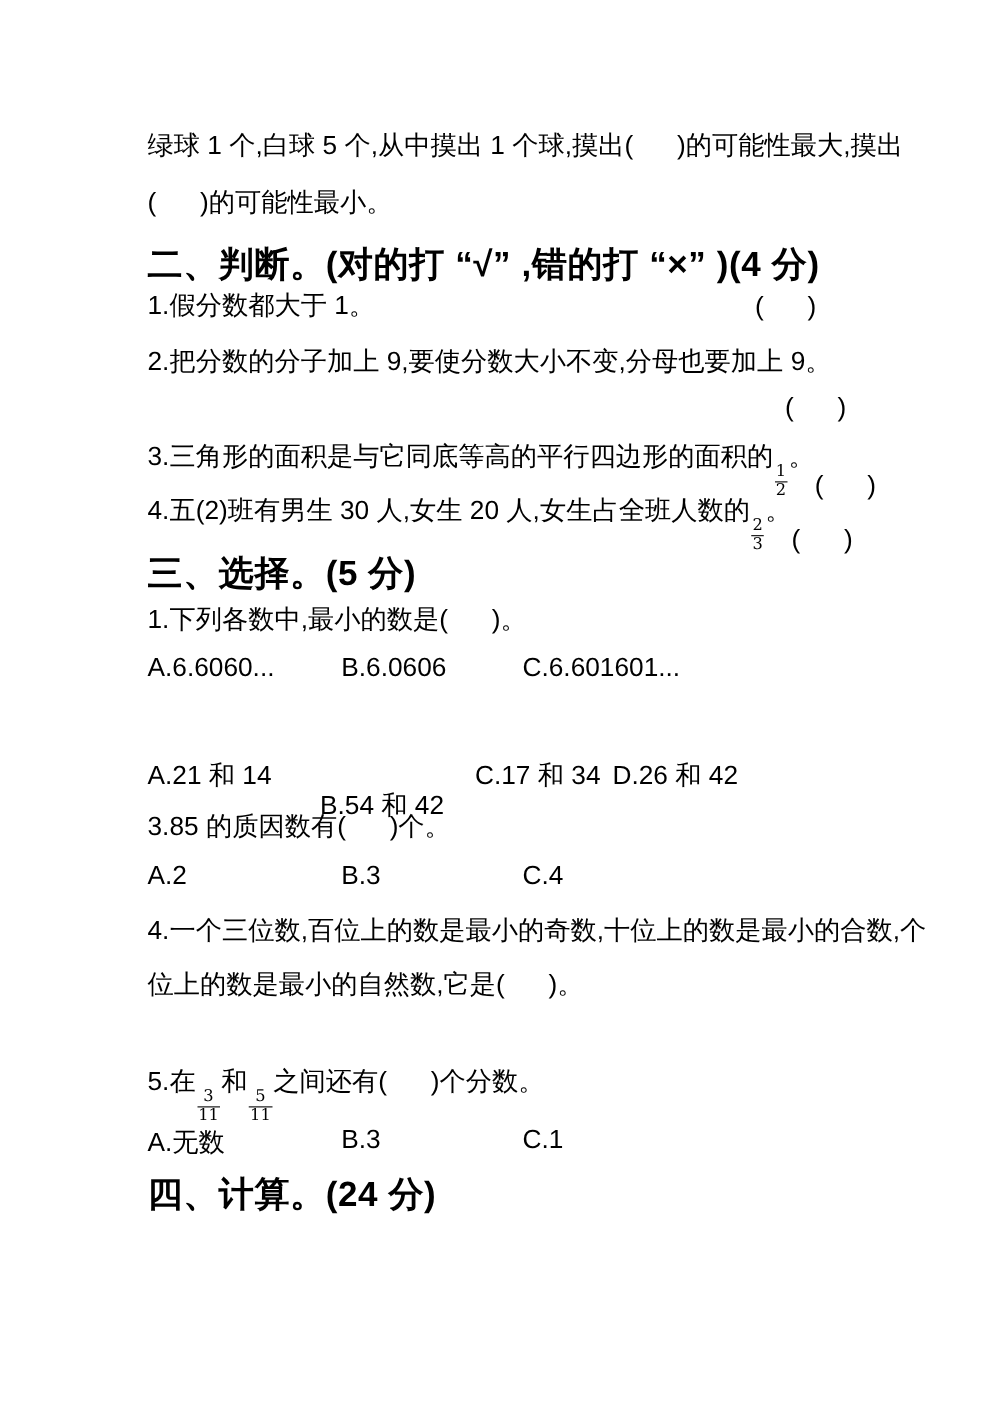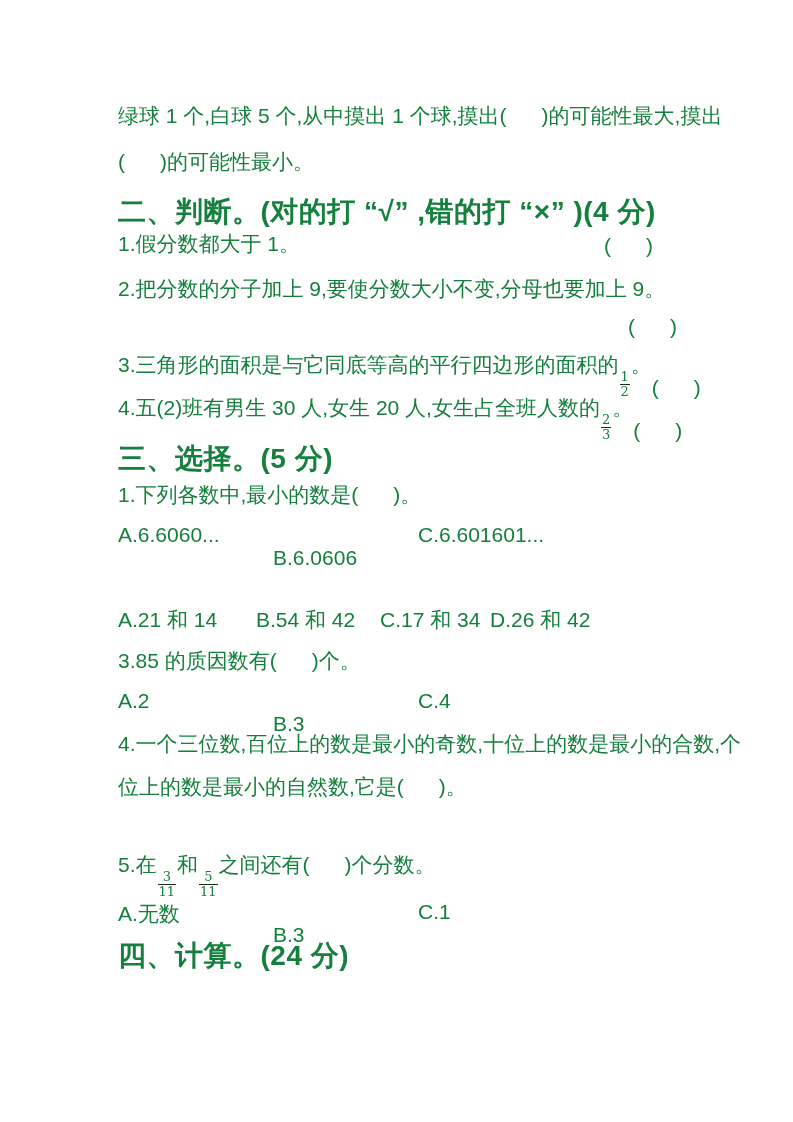--- a/index.html
+++ b/index.html
@@ -2,21 +2,21 @@
 <html><head>
 <meta charset="utf-8">
 <style>
   html, body { margin: 0; padding: 0; background: #ffffff; }
   .page {
     position: relative;
     width: 793px;
     height: 1122px;
     background: #ffffff;
     font-family: "Liberation Sans", "DejaVu Sans", sans-serif;
-    color: #15803d;
+    color: #000000;
     font-size: 21px;
     overflow: hidden;
   }
   .line {
     position: absolute;
     left: 118px;
     white-space: pre;
   }
   .flexline {
     right: 116px;
@@ -36,25 +36,25 @@
     letter-spacing: 0.5px;
   }
   .bracket {
     white-space: pre;
     padding-right: 24px;
   }
   .optrow { height: 30px; right: 116px; }
   .opt { position: absolute; top: 0; white-space: pre; }
   
   .c3 .opt:nth-child(1) { left: 0; }
-  .c3 .opt:nth-child(2) { left: 155px; margin-top: 23px; }
+  .c3 .opt:nth-child(2) { left: 155px; }
   .c3 .opt:nth-child(3) { left: 300px; }
   
   .c4 .opt:nth-child(1) { left: 0; }
-  .c4 .opt:nth-child(2) { left: 138px; }
+  .c4 .opt:nth-child(2) { left: 138px; margin-top: 24px; }
   .c4 .opt:nth-child(3) { left: 262px; }
   .c4 .opt:nth-child(4) { left: 372px; }
   .frac {
     display: inline-flex;
     flex-direction: column;
     align-items: center;
     font-family: "DejaVu Serif", "Liberation Serif", serif;
     font-size: 13px;
     line-height: 1.1;
     vertical-align: -9px;

